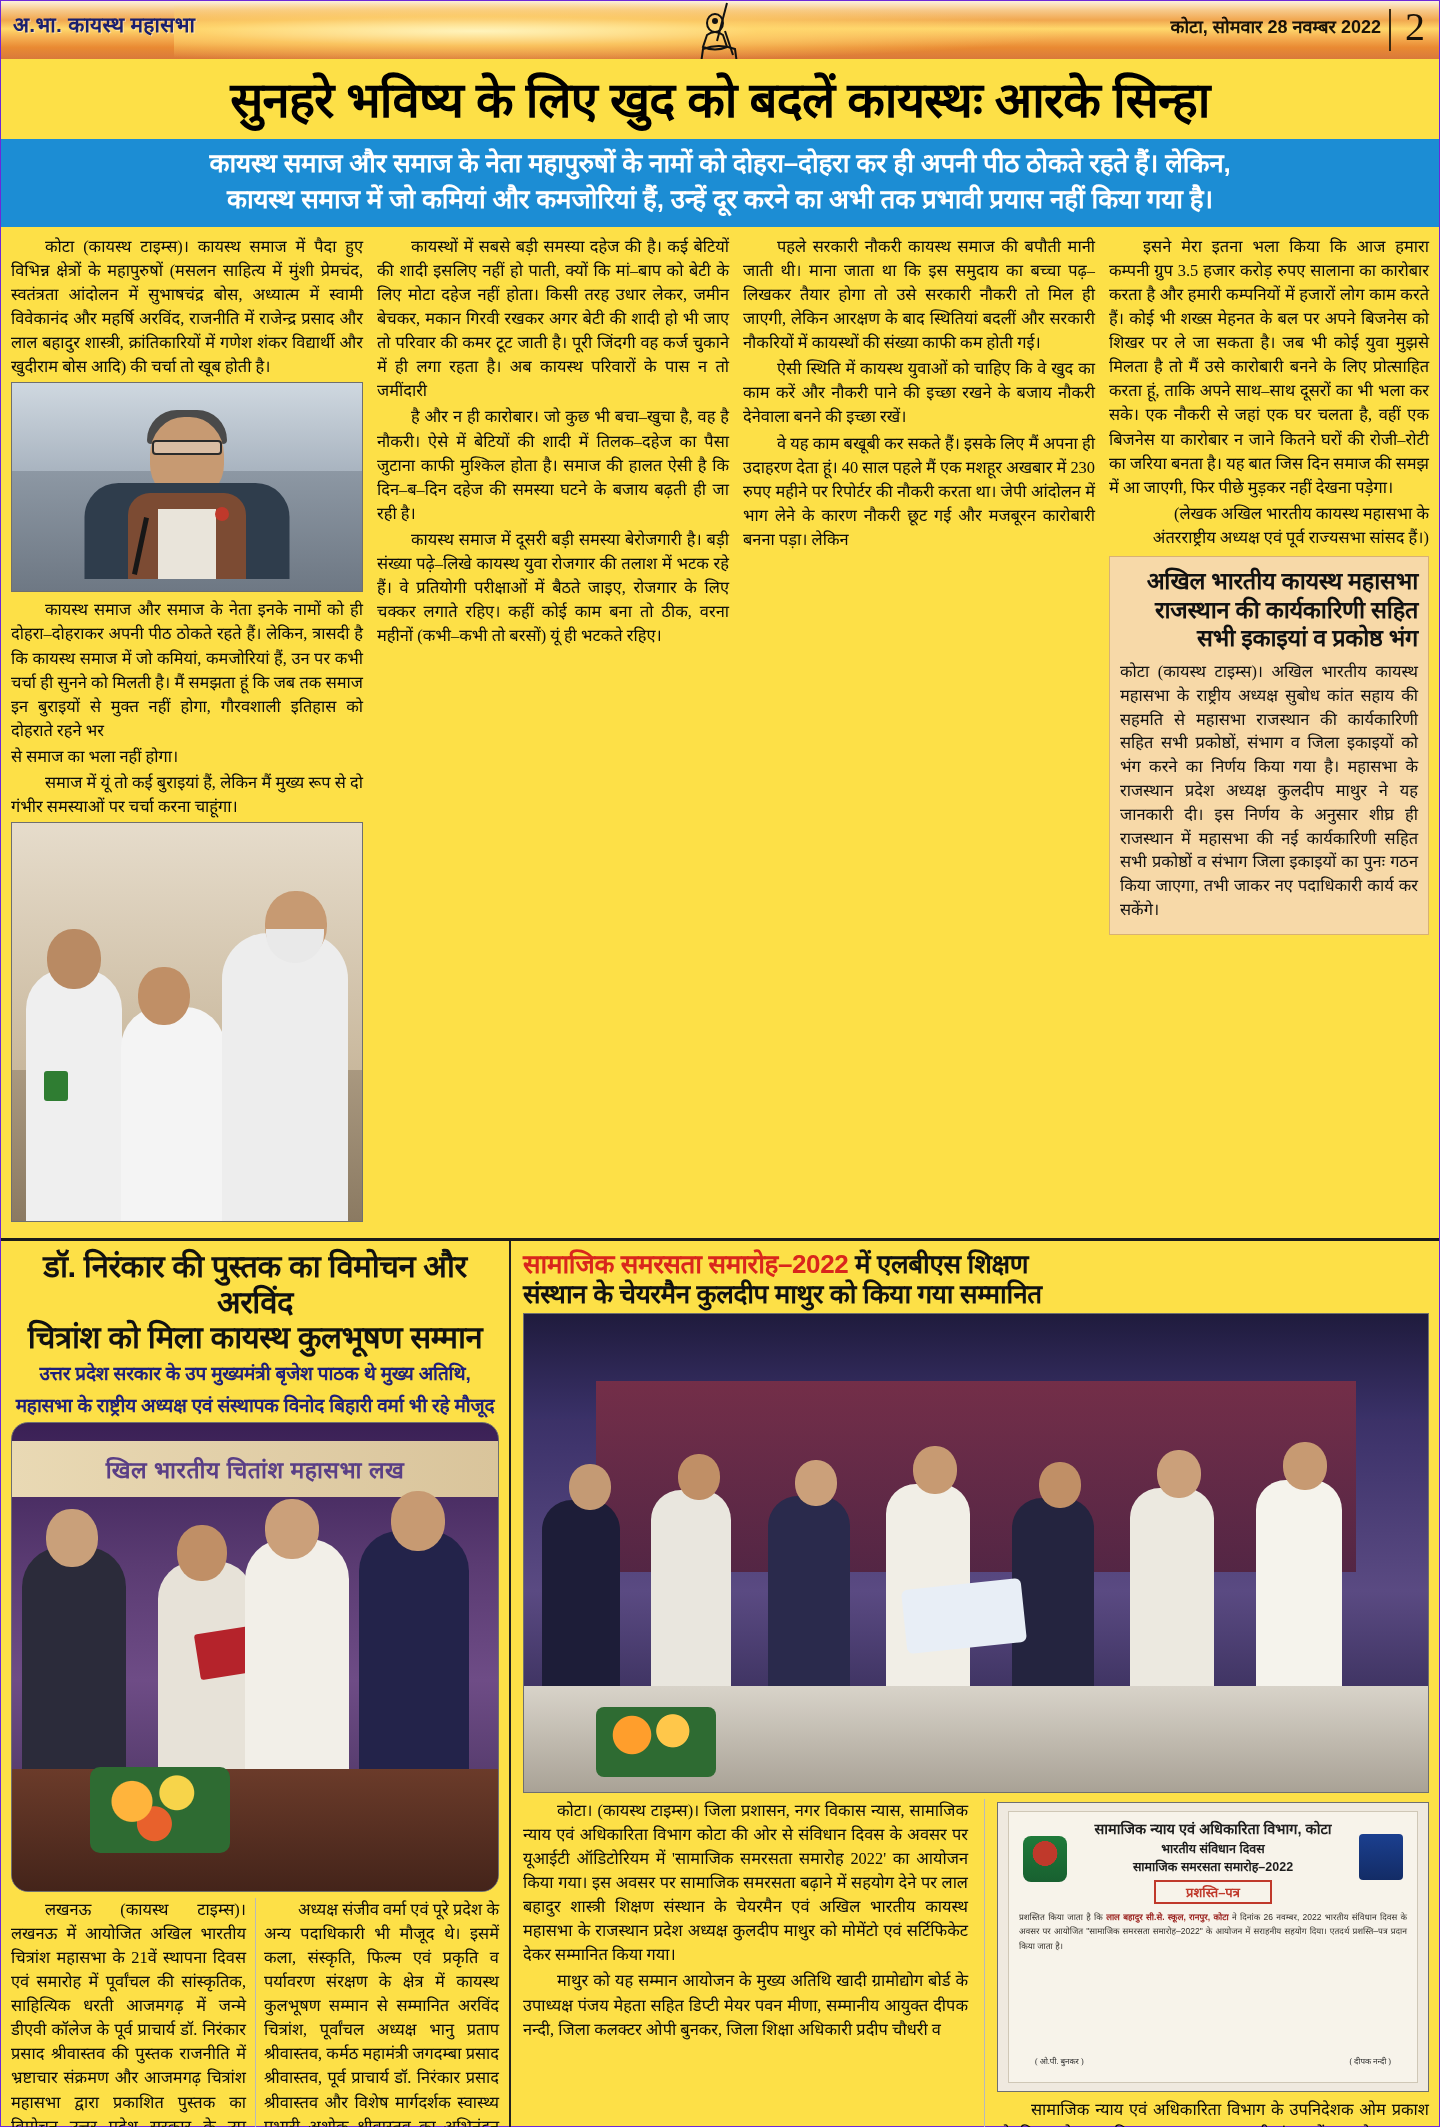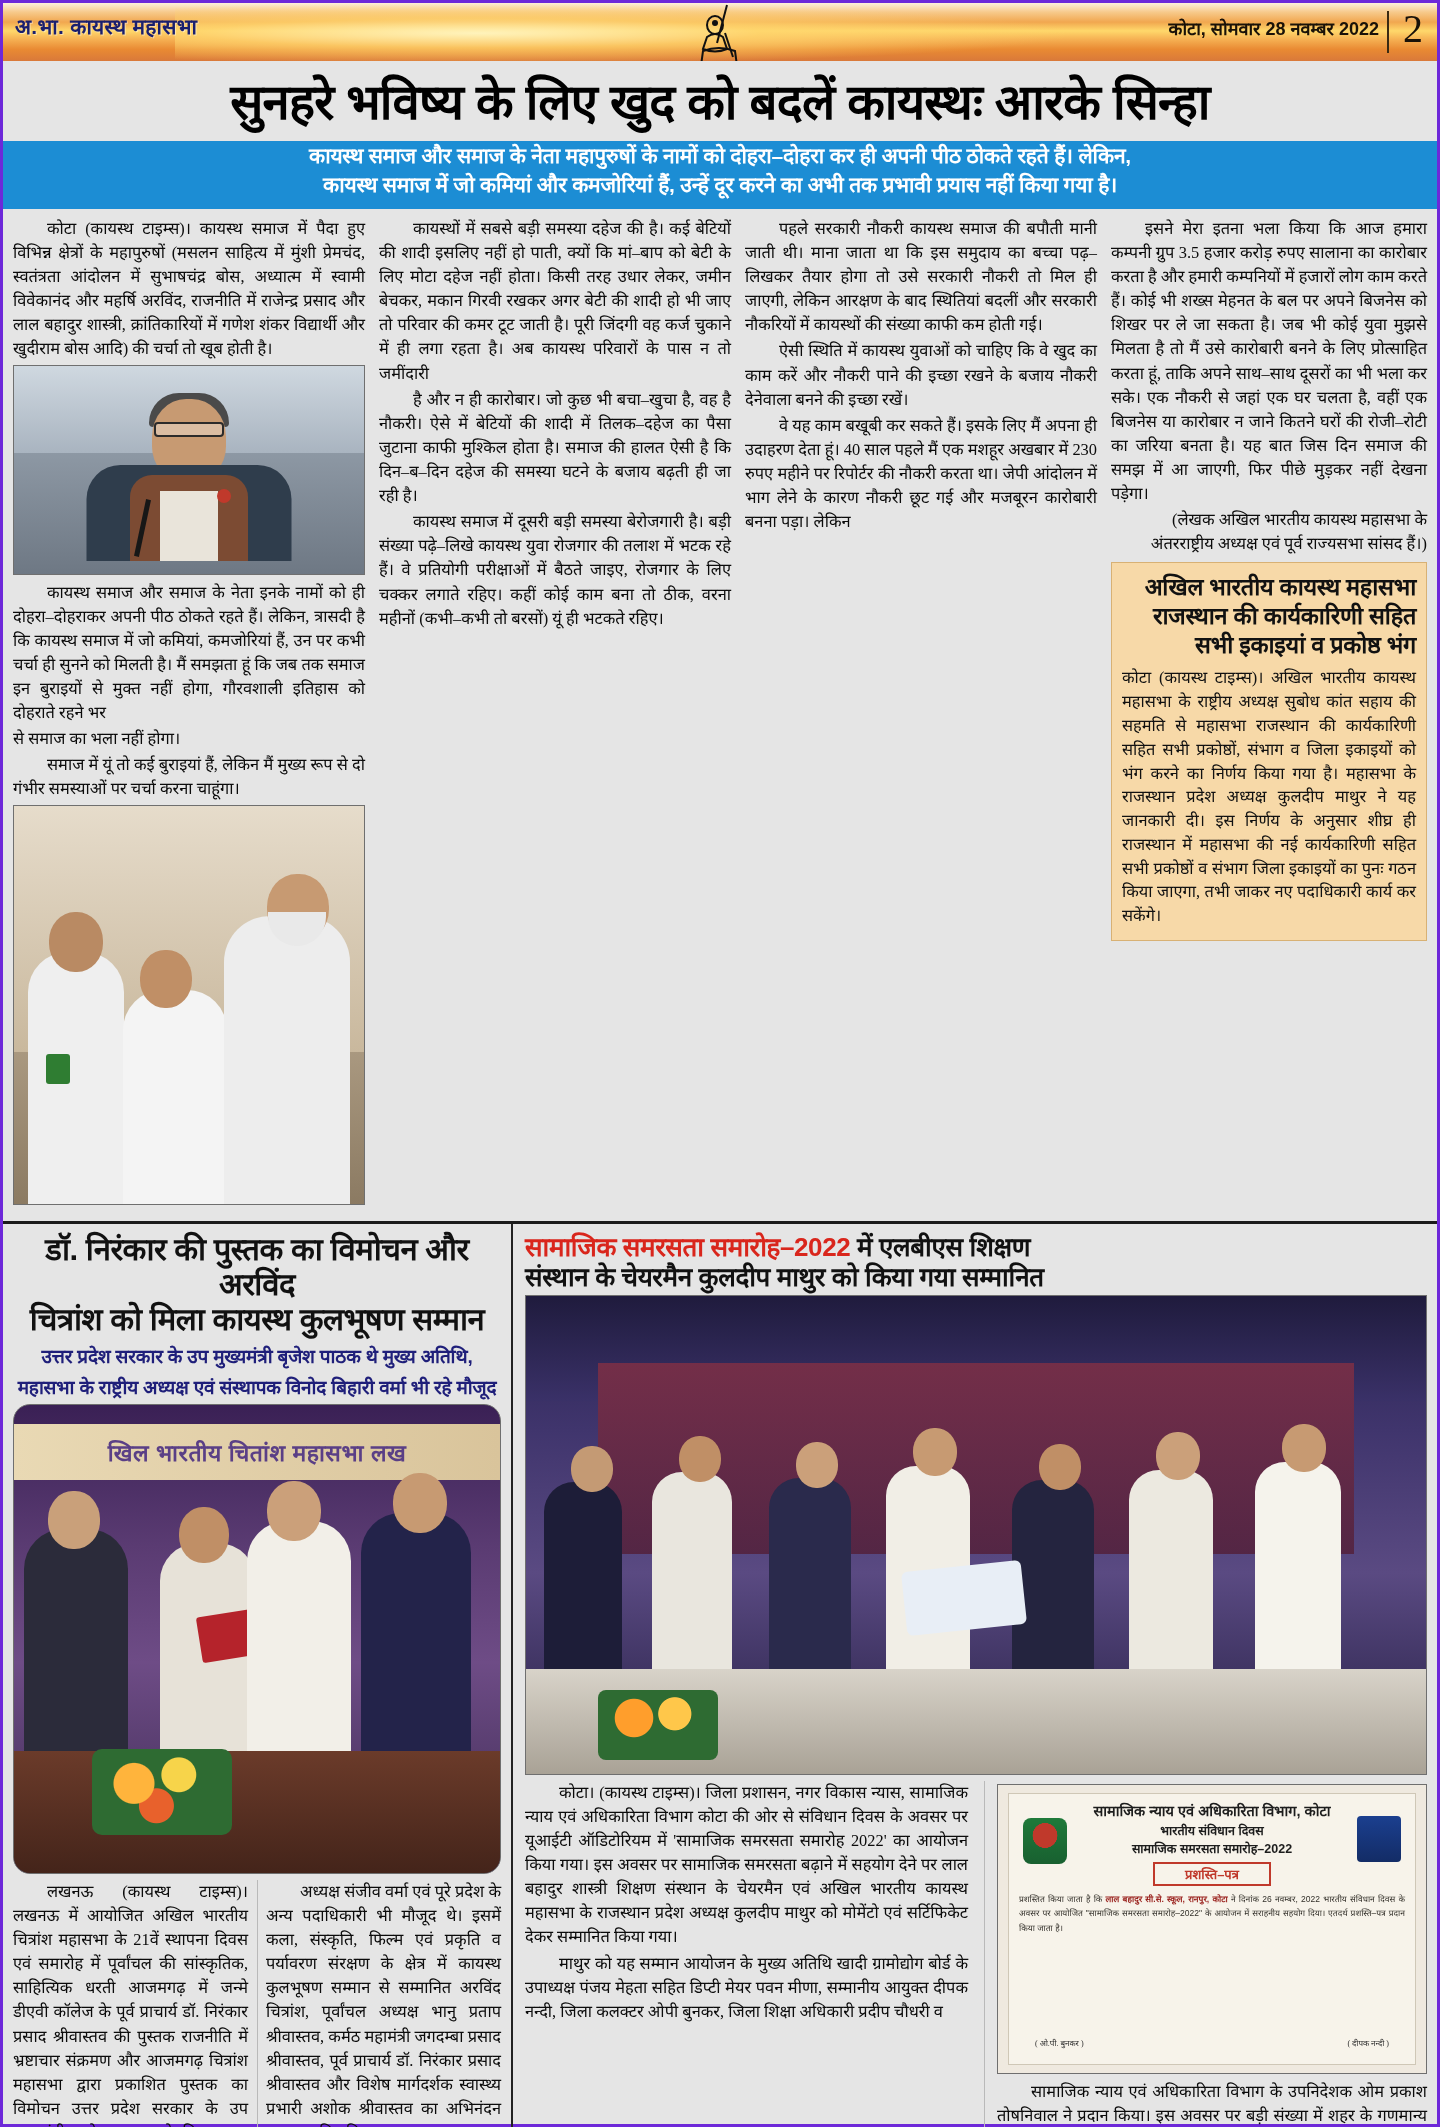--- a/index.html
+++ b/index.html
@@ -10,22 +10,22 @@
     height: 2127px;
     background: #ffffff;
     font-family: "Liberation Serif", "DejaVu Serif", serif;
     overflow: hidden;
   }
 
   .page {
     position: relative;
     width: 1440px;
     height: 2127px;
-    background: #e5e5e5;
-    border: 3px solid #6d28d9;
+    background: #fde047;
+    border: 1px solid #6d28d9;
   }
 
   
   .masthead {
     position: relative;
     height: 58px;
     background: linear-gradient(180deg,#fdf0dd 0%, #f7c98a 16%, #f1a74f 33%, #ffd86b 48%, #f6b254 62%, #e98a33 80%, #d9793a 100%);
     overflow: hidden;
   }
   .masthead .glow {
@@ -72,23 +72,23 @@
     white-space: nowrap;
   }
 
   
   .blue-banner {
     background: #1c8dd4;
     color: #fff;
     text-align: center;
     font-family: "Liberation Sans", sans-serif;
     font-weight: bold;
-    font-size: 21px;
+    font-size: 26px;
     line-height: 1.38;
-    padding: 1px 8px 9px 8px;
+    padding: 7px 8px 9px 8px;
     letter-spacing: -0.2px;
   }
 
   
   .top-article {
     display: grid;
     grid-template-columns: 352px 352px 352px 1fr;
     column-gap: 14px;
     padding: 8px 10px 0 10px;
     position: relative;

